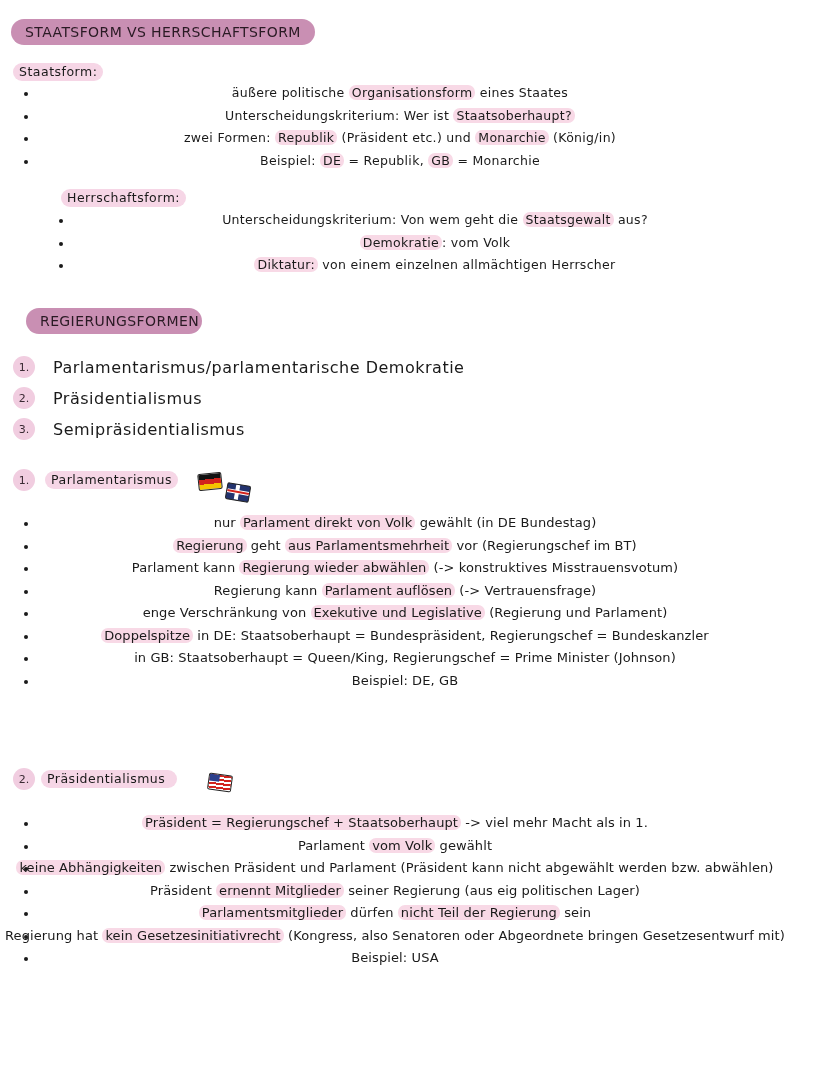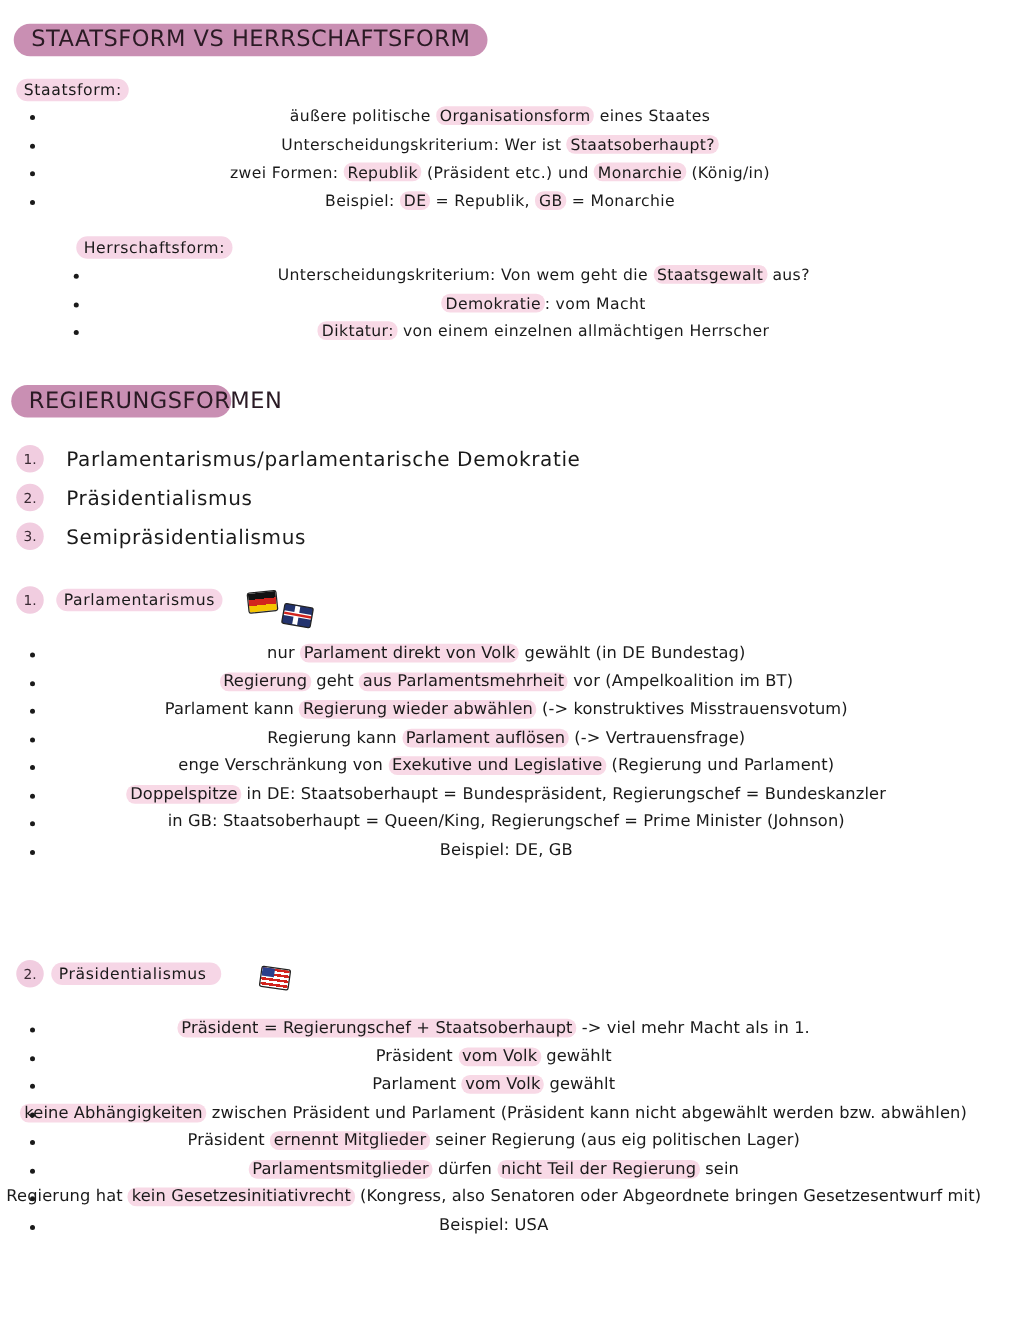--- a/index.html
+++ b/index.html
@@ -3,21 +3,21 @@
   <meta charset="utf-8">
   <style>
     html, body { margin: 0; padding: 0; background: #ffffff; }
     body {
       width: 828px; height: 1071px; position: relative; overflow: hidden;
       font-family: "DejaVu Sans", sans-serif; color: #1a1a1a; font-size: 12.5px;
     }
     .abs { position: absolute; }
     .section-title {
       background: #c98fb3; border-radius: 14px; color: #2a1a24;
-      font-size: 18px; letter-spacing: 0.4px; padding: 6px 14px; height: 14px; line-height: 14px;
+      font-size: 14px; letter-spacing: 0.4px; padding: 6px 14px; height: 14px; line-height: 14px;
     }
     .sub-label {
       background: #f6d6e6; border-radius: 9px; padding: 1px 6px; font-size: 12.5px; letter-spacing: 0.5px;
       line-height: 16px;
     }
     .bullet-list { list-style: none; margin: 0; padding: 0; }
     .bullet-list li { position: relative; line-height: 22.5px; font-size: 12.5px; letter-spacing: 0.3px; text-align: center; }
     .bullet-list li::before {
       content: ""; position: absolute; left: 24px; top: 10px; width: 4px; height: 4px; border-radius: 50%; background: #1a1a1a;
     }
@@ -47,25 +47,25 @@
 <ul class="abs bullet-list" style="left:0; top:82px; width:800px;">
     <li><span>äußere politische </span><span class="hl">Organisationsform</span><span> eines Staates</span></li>
     <li><span>Unterscheidungskriterium: Wer ist </span><span class="hl">Staatsoberhaupt?</span></li>
     <li><span>zwei Formen: </span><span class="hl">Republik</span><span> (Präsident etc.) und </span><span class="hl">Monarchie</span><span> (König/in)</span></li>
     <li><span>Beispiel: </span><span class="hl">DE</span><span> = Republik, </span><span class="hl">GB</span><span> = Monarchie</span></li>
   </ul>
 
 <div class="abs sub-label" style="left:13px; top:189px;margin-left:48px;">Herrschaftsform:</div>
 <ul class="abs bullet-list" style="left:0; top:209px; width:800px;margin-left:35px;">
     <li><span>Unterscheidungskriterium: Von wem geht die </span><span class="hl">Staatsgewalt</span><span> aus?</span></li>
-    <li><span class="hl">Demokratie</span><span>: vom Macht</span></li>
+    <li><span class="hl">Demokratie</span><span>: vom Volk</span></li>
     <li><span class="hl">Diktatur:</span><span> von einem einzelnen allmächtigen Herrscher</span></li>
   </ul>
 
-<div class="abs section-title" style="left:9px; top:308px; width:148px;">REGIERUNGSFORMEN</div>
+<div class="abs section-title" style="left:26px; top:308px; width:148px;">REGIERUNGSFORMEN</div>
 
 <div class="abs" style="left:13px; top:355px;">
   <div class="num-row" style="margin-bottom:7px;">
     <div class="num-circle">1.</div>
     <span class="num-text">Parlamentarismus/parlamentarische Demokratie</span>
   </div>
   <div class="num-row" style="margin-bottom:7px;">
     <div class="num-circle">2.</div>
     <span class="num-text">Präsidentialismus</span>
   </div>
@@ -79,39 +79,38 @@
   <div class="num-circle" style="margin-right:10px;">1.</div>
   <span class="sub-label">Parlamentarismus</span>
 </div>
 <div class="flag flag-de" style="left:198px; top:473px;"></div>
 <div class="flag flag-gb" style="left:226px; top:484px;">
     <span class="cross"></span>
   </div>
 
 <ul class="abs bullet-list tight" style="left:0; top:512px; width:810px;">
     <li><span>nur </span><span class="hl">Parlament direkt von Volk</span><span> gewählt (in DE Bundestag)</span></li>
-    <li><span class="hl">Regierung</span><span> geht </span><span class="hl">aus Parlamentsmehrheit</span><span> vor (Ampelkoalition im BT)</span></li>
+    <li><span class="hl">Regierung</span><span> geht </span><span class="hl">aus Parlamentsmehrheit</span><span> vor (Regierungschef im BT)</span></li>
     <li><span>Parlament kann </span><span class="hl">Regierung wieder abwählen</span><span> (-&gt; konstruktives Misstrauensvotum)</span></li>
     <li><span>Regierung kann </span><span class="hl">Parlament auflösen</span><span> (-&gt; Vertrauensfrage)</span></li>
     <li><span>enge Verschränkung von </span><span class="hl">Exekutive und Legislative</span><span>  (Regierung und Parlament)</span></li>
     <li><span class="hl">Doppelspitze</span><span> in DE: Staatsoberhaupt = Bundespräsident, Regierungschef = Bundeskanzler</span></li>
     <li><span>in GB: Staatsoberhaupt = Queen/King, Regierungschef = Prime Minister (Johnson)</span></li>
     <li><span>Beispiel: DE, GB</span></li>
   </ul>
 
 <div class="abs num-row" style="left:13px; top:767px;">
   <div class="num-circle" style="margin-right:6px;">2.</div>
   <span class="sub-label" style="padding:1px 12px 1px 6px;">Präsidentialismus</span>
 </div>
 <div class="flag flag-us" style="left:208px; top:774px;">
     <span class="canton"></span>
   </div>
 
 <ul class="abs bullet-list tight" style="left:0; top:812px; width:790px;">
     <li><span class="hl">Präsident = Regierungschef + Staatsoberhaupt</span><span> -&gt; viel mehr Macht als in 1.</span></li>
-    <li><span>Präsident </span><span class="hl">vom Volk</span><span> gewählt</span></li>
     <li><span>Parlament </span><span class="hl">vom Volk</span><span> gewählt</span></li>
     <li><span class="hl">keine Abhängigkeiten</span><span> zwischen Präsident und Parlament (Präsident kann nicht abgewählt werden bzw. abwählen)</span></li>
     <li><span>Präsident </span><span class="hl">ernennt Mitglieder</span><span> seiner Regierung (aus eig politischen Lager)</span></li>
     <li><span class="hl">Parlamentsmitglieder</span><span> dürfen </span><span class="hl">nicht Teil der Regierung</span><span> sein</span></li>
     <li><span>Regierung hat </span><span class="hl">kein Gesetzesinitiativrecht</span><span> (Kongress, also Senatoren oder Abgeordnete bringen Gesetzesentwurf mit)</span></li>
     <li><span>Beispiel: USA</span></li>
   </ul>
 
 </body></html>

